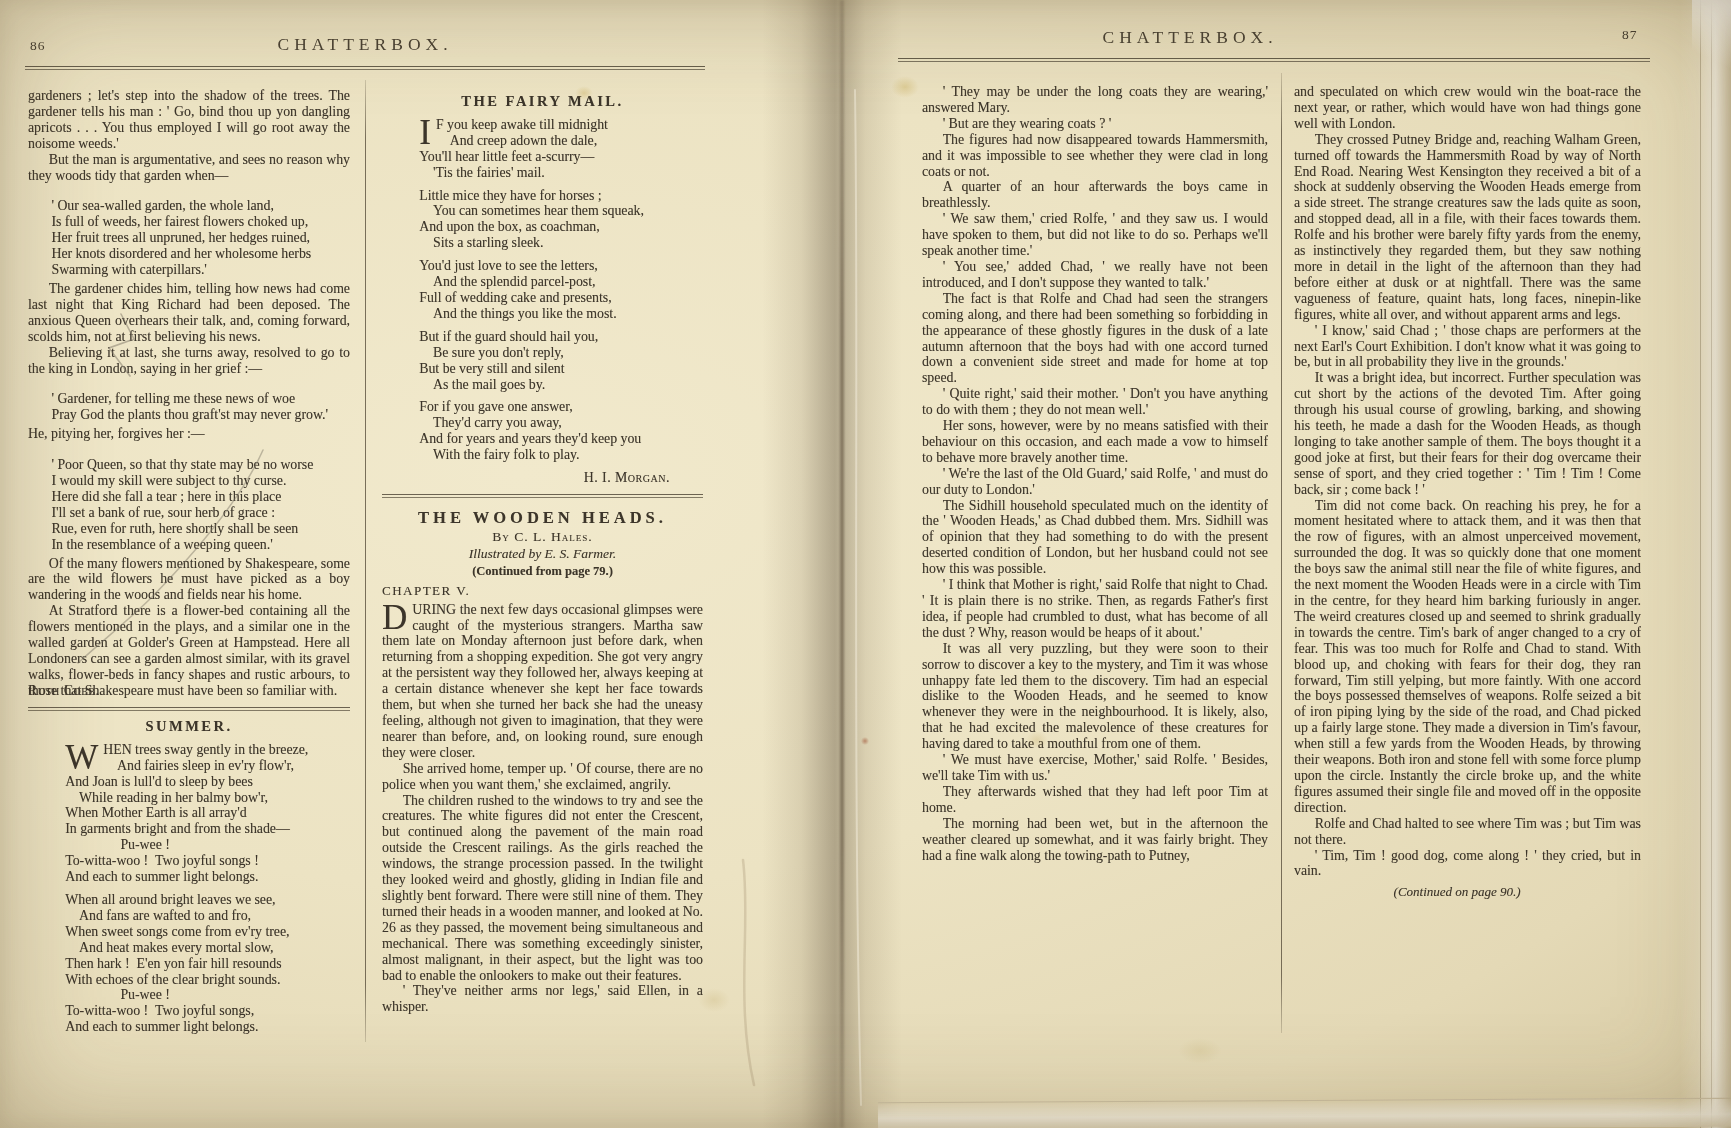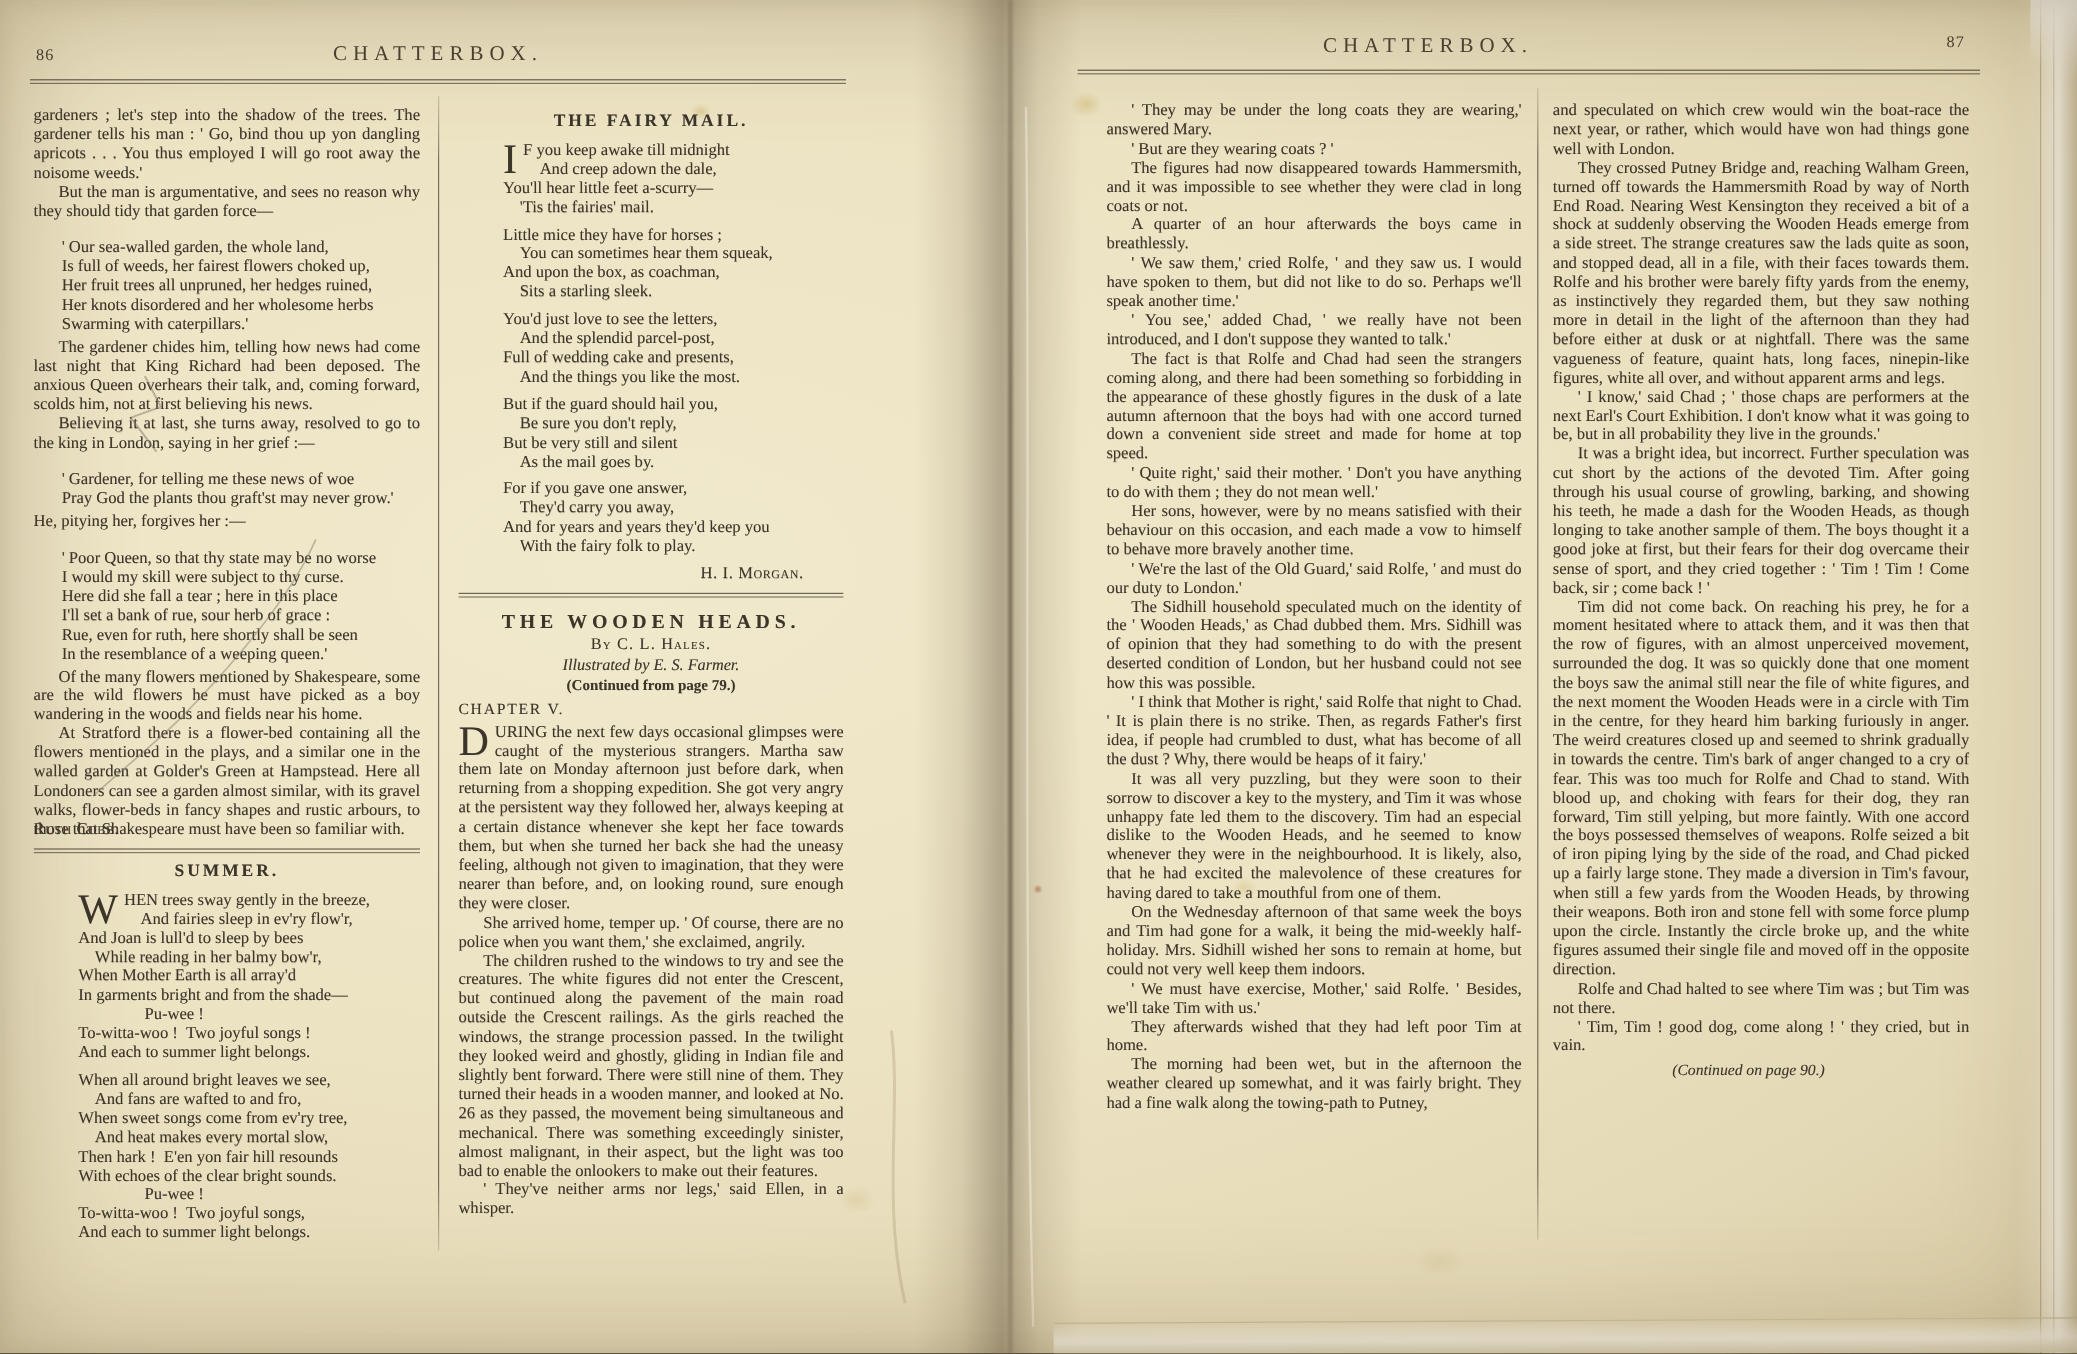--- a/index.html
+++ b/index.html
@@ -79,21 +79,21 @@
 
 <div class="scan">
 
   <div>
     <div class="pageno" id="pageno-left">86</div>
     <div class="running-title" id="title-left">CHATTERBOX.</div>
     <div class="head-rule" id="rule-left"></div>
     <div class="col-divider" id="divider-left"></div>
     <div class="col" id="lc1">
         <div class="blk t-para_flush">gardeners ; let's step into the shadow of the trees. The gardener tells his man : ' Go, bind thou up yon dangling apricots . . . You thus employed I will go root away the noisome weeds.'</div>
-        <div class="blk t-para">But the man is argumentative, and sees no reason why they should tidy that garden force—</div>
+        <div class="blk t-para">But the man is argumentative, and sees no reason why they woods tidy that garden when—</div>
         <div class="blk t-verse">' Our sea-walled garden, the whole land,
 Is full of weeds, her fairest flowers choked up,
 Her fruit trees all unpruned, her hedges ruined,
 Her knots disordered and her wholesome herbs
 Swarming with caterpillars.'</div>
         <div class="blk t-para">The gardener chides him, telling how news had come last night that King Richard had been deposed. The anxious Queen overhears their talk, and, coming forward, scolds him, not at first believing his news.</div>
         <div class="blk t-para">Believing it at last, she turns away, resolved to go to the king in London, saying in her grief :—</div>
         <div class="blk t-verse">' Gardener, for telling me these news of woe
 Pray God the plants thou graft'st may never grow.'</div>
         <div class="blk t-para_flush">He, pitying her, forgives her :—</div>
@@ -173,23 +173,22 @@
         <div class="blk t-para">' But are they wearing coats ? '</div>
         <div class="blk t-para">The figures had now disappeared towards Hammersmith, and it was impossible to see whether they were clad in long coats or not.</div>
         <div class="blk t-para">A quarter of an hour afterwards the boys came in breathlessly.</div>
         <div class="blk t-para">' We saw them,' cried Rolfe, ' and they saw us. I would have spoken to them, but did not like to do so. Perhaps we'll speak another time.'</div>
         <div class="blk t-para">' You see,' added Chad, ' we really have not been introduced, and I don't suppose they wanted to talk.'</div>
         <div class="blk t-para">The fact is that Rolfe and Chad had seen the strangers coming along, and there had been something so forbidding in the appearance of these ghostly figures in the dusk of a late autumn afternoon that the boys had with one accord turned down a convenient side street and made for home at top speed.</div>
         <div class="blk t-para">' Quite right,' said their mother. ' Don't you have anything to do with them ; they do not mean well.'</div>
         <div class="blk t-para">Her sons, however, were by no means satisfied with their behaviour on this occasion, and each made a vow to himself to behave more bravely another time.</div>
         <div class="blk t-para">' We're the last of the Old Guard,' said Rolfe, ' and must do our duty to London.'</div>
         <div class="blk t-para">The Sidhill household speculated much on the identity of the ' Wooden Heads,' as Chad dubbed them. Mrs. Sidhill was of opinion that they had something to do with the present deserted condition of London, but her husband could not see how this was possible.</div>
-        <div class="blk t-para">' I think that Mother is right,' said Rolfe that night to Chad. ' It is plain there is no strike. Then, as regards Father's first idea, if people had crumbled to dust, what has become of all the dust ? Why, there would be heaps of it fairy.'</div>
+        <div class="blk t-para">' I think that Mother is right,' said Rolfe that night to Chad. ' It is plain there is no strike. Then, as regards Father's first idea, if people had crumbled to dust, what has become of all the dust ? Why, reason would be heaps of it about.'</div>
         <div class="blk t-para">It was all very puzzling, but they were soon to their sorrow to discover a key to the mystery, and Tim it was whose unhappy fate led them to the discovery. Tim had an especial dislike to the Wooden Heads, and he seemed to know whenever they were in the neighbourhood. It is likely, also, that he had excited the malevolence of these creatures for having dared to take a mouthful from one of them.</div>
-        <div class="blk t-para">On the Wednesday afternoon of that same week the boys and Tim had gone for a walk, it being the mid-weekly half-holiday. Mrs. Sidhill wished her sons to remain at home, but could not very well keep them indoors.</div>
         <div class="blk t-para">' We must have exercise, Mother,' said Rolfe. ' Besides, we'll take Tim with us.'</div>
         <div class="blk t-para">They afterwards wished that they had left poor Tim at home.</div>
         <div class="blk t-para">The morning had been wet, but in the afternoon the weather cleared up somewhat, and it was fairly bright. They had a fine walk along the towing-path to Putney,</div>
       </div>
     <div class="col" id="rc2">
         <div class="blk t-para_flush">and speculated on which crew would win the boat-race the next year, or rather, which would have won had things gone well with London.</div>
         <div class="blk t-para">They crossed Putney Bridge and, reaching Walham Green, turned off towards the Hammersmith Road by way of North End Road. Nearing West Kensington they received a bit of a shock at suddenly observing the Wooden Heads emerge from a side street. The strange creatures saw the lads quite as soon, and stopped dead, all in a file, with their faces towards them. Rolfe and his brother were barely fifty yards from the enemy, as instinctively they regarded them, but they saw nothing more in detail in the light of the afternoon than they had before either at dusk or at nightfall. There was the same vagueness of feature, quaint hats, long faces, ninepin-like figures, white all over, and without apparent arms and legs.</div>
         <div class="blk t-para">' I know,' said Chad ; ' those chaps are performers at the next Earl's Court Exhibition. I don't know what it was going to be, but in all probability they live in the grounds.'</div>
         <div class="blk t-para">It was a bright idea, but incorrect. Further speculation was cut short by the actions of the devoted Tim. After going through his usual course of growling, barking, and showing his teeth, he made a dash for the Wooden Heads, as though longing to take another sample of them. The boys thought it a good joke at first, but their fears for their dog overcame their sense of sport, and they cried together : ' Tim !  Tim !  Come back, sir ; come back ! '</div>
         <div class="blk t-para">Tim did not come back. On reaching his prey, he for a moment hesitated where to attack them, and it was then that the row of figures, with an almost unperceived movement, surrounded the dog. It was so quickly done that one moment the boys saw the animal still near the file of white figures, and the next moment the Wooden Heads were in a circle with Tim in the centre, for they heard him barking furiously in anger. The weird creatures closed up and seemed to shrink gradually in towards the centre. Tim's bark of anger changed to a cry of fear. This was too much for Rolfe and Chad to stand. With blood up, and choking with fears for their dog, they ran forward, Tim still yelping, but more faintly. With one accord the boys possessed themselves of weapons. Rolfe seized a bit of iron piping lying by the side of the road, and Chad picked up a fairly large stone. They made a diversion in Tim's favour, when still a few yards from the Wooden Heads, by throwing their weapons. Both iron and stone fell with some force plump upon the circle. Instantly the circle broke up, and the white figures assumed their single file and moved off in the opposite direction.</div>

